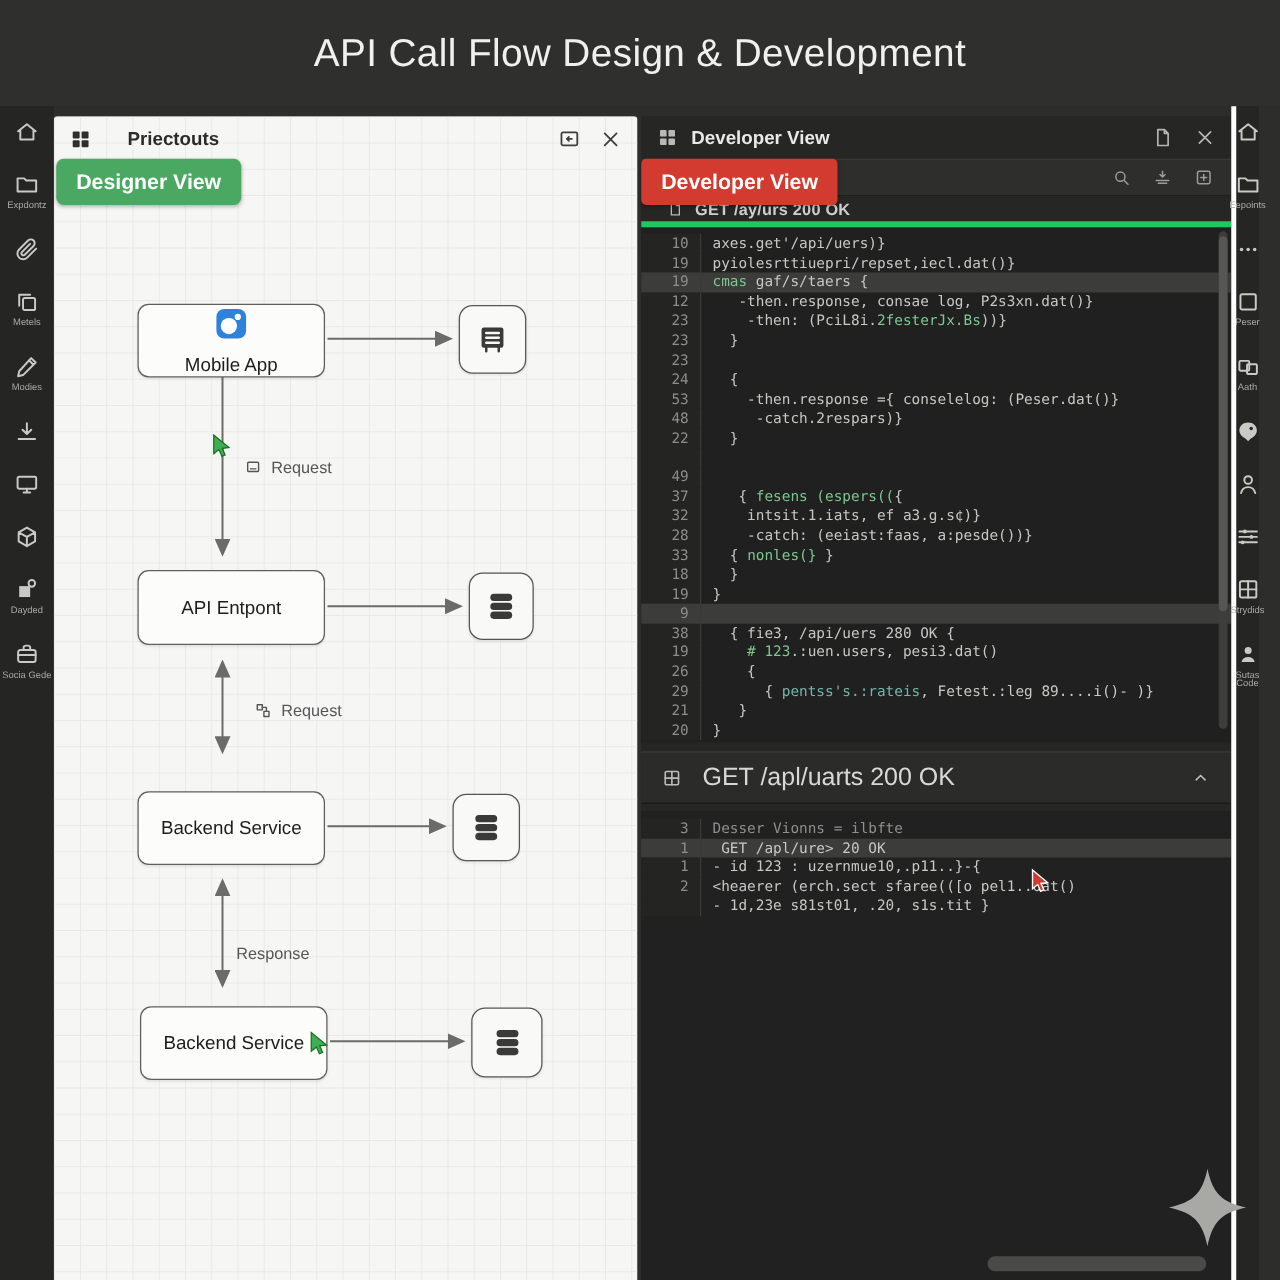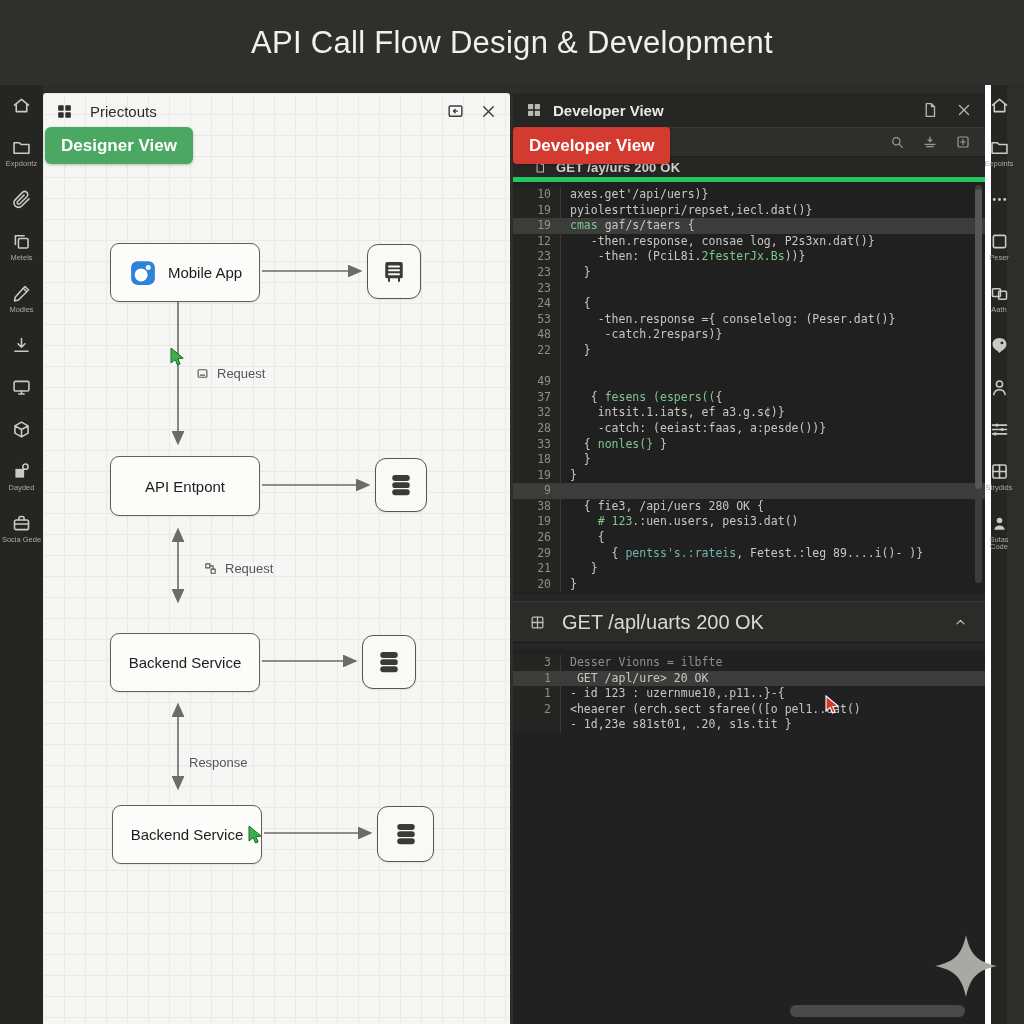--- a/index.html
+++ b/index.html
@@ -10,52 +10,52 @@
   }
   
   .titlebar{position:absolute;left:0;top:0;width:1024px;height:85px;
     display:flex;align-items:center;justify-content:center;background:#2f2f2e;}
   .titlebar h1{margin:0;font-size:31px;font-weight:500;color:#f0f0ee;letter-spacing:.3px;}
 
   
   .rail{position:absolute;top:85px;bottom:0;width:43px;background:#252524;display:flex;
     flex-direction:column;align-items:center;padding-top:10px;box-sizing:border-box;gap:12px;}
   .rail.left{left:0;}
-  .rail.right{left:985px;width:22px;border-left:6px solid #ffffff;}
+  .rail.right{left:985px;width:22px;border-left:4px solid #ffffff;}
   .rail-item{display:flex;flex-direction:column;align-items:center;color:#c9c9c6;
     margin-bottom:9px;cursor:pointer;}
   .rail-item .ico{width:21px;height:21px;display:block;}
   .rail-item .ico svg{width:21px;height:21px;display:block;}
   .rail-item .rlabel{font-size:7.5px;color:#a9a9a6;margin-top:2px;max-width:42px;
     text-align:center;line-height:1.05;}
 
   
   .designer{position:absolute;left:43px;top:93px;width:467px;height:931px;
     background:
       linear-gradient(#e9e9e6 1px,transparent 1px),
       linear-gradient(90deg,#e9e9e6 1px,transparent 1px);
     background-size:21px 21px;background-color:#f6f6f4;
     border-radius:3px 3px 0 0;}
   .d-header{position:absolute;left:0;top:0;width:100%;height:36px;display:flex;
     align-items:center;padding:0 12px;box-sizing:border-box;color:#2e2e2d;}
   .d-header .ico{width:19px;height:19px;}
   .d-header .ico svg{width:19px;height:19px;display:block;}
-  .d-title{font-size:15px;font-weight:400;color:#2b2b2a;margin-left:16px;flex:1;}
+  .d-title{font-size:15px;font-weight:700;color:#2b2b2a;margin-left:28px;flex:1;}
   .d-header .hbtn{color:#3d3d3c;margin-left:14px;cursor:pointer;}
 
   .badge{position:absolute;z-index:30;color:#fff;font-weight:700;font-size:17px;
     display:flex;align-items:center;padding:0 16px;height:37px;border-radius:6px;
     box-shadow:0 1px 3px rgba(0,0,0,.25);}
   .badge.green{left:45px;top:127px;}
   .badge.red{left:513px;top:127px;border-radius:4px;}
 
   
   .node{position:absolute;background:#fcfcfb;border:1.5px solid #5f5f5d;border-radius:9px;
     display:flex;align-items:center;justify-content:center;gap:10px;
-    box-shadow:0 1px 2px rgba(0,0,0,.08);}
+    box-shadow:0 1px 2px rgba(0,0,0,.08);flex-direction:column;}
   .node .nlabel{font-size:15px;font-weight:500;color:#1d1d1c;}
   .mini{background:#f9f9f7;border:1.5px solid #565654;border-radius:11px;color:#3a3a38;}
   .mini svg{width:30px;height:30px;display:block;}
   .appico svg{width:30px;height:30px;display:block;}
   .edge-label{position:absolute;display:flex;align-items:center;gap:7px;color:#555553;}
   .edge-label .ico svg{width:15px;height:15px;display:block;}
   .edge-label .eltext{font-size:13px;color:#55555a;}
   .cursor{position:absolute;z-index:40;}
   .cursor svg{width:24px;height:24px;display:block;}
 

